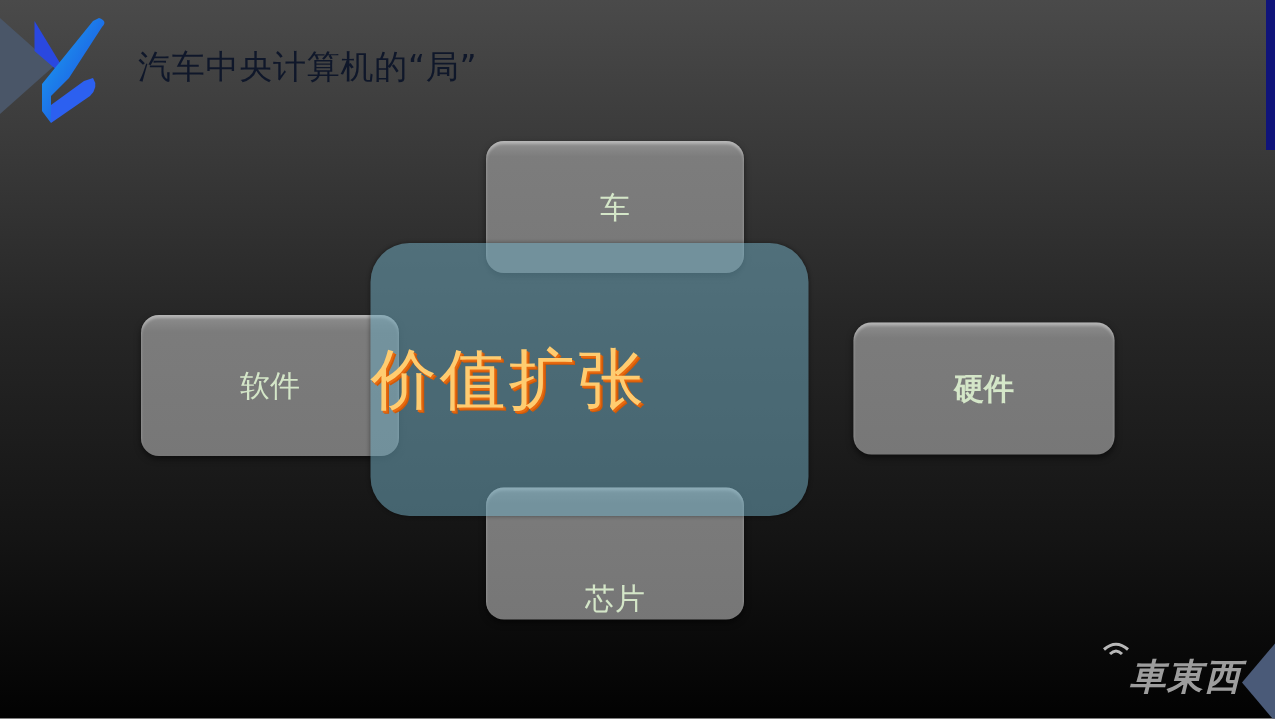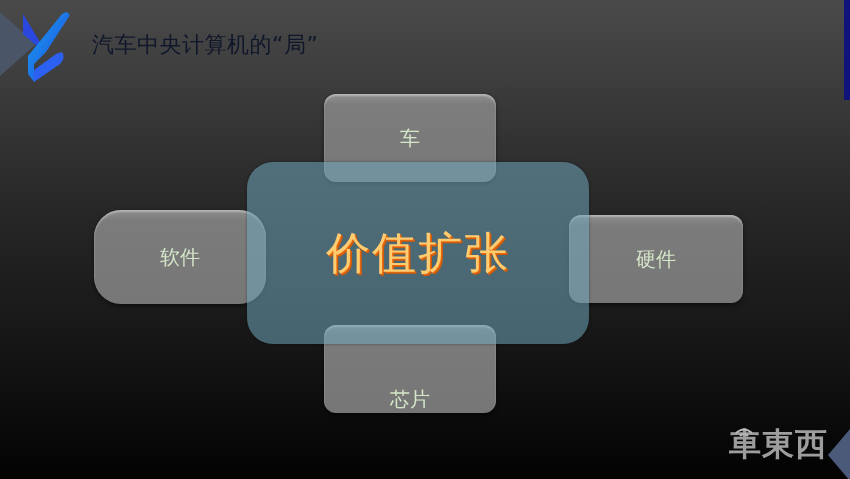--- a/index.html
+++ b/index.html
@@ -20,36 +20,36 @@
       font-size: 22px; letter-spacing: 0.5px; white-space: nowrap;
     }
     .right-bar { position: absolute; right: 0; top: 0; width: 6px; height: 100px; background: #10147a; }
     .br-tri {
       position: absolute; right: 0; bottom: 0; width: 0; height: 0;
       border-top: 26px solid transparent; border-bottom: 26px solid transparent;
       border-right: 22px solid #4a5a78; bottom: -2px;
     }
     .watermark {
       position: absolute; right: 22px; bottom: 12px; color: #b8b8b8;
-      font-size: 32px; font-weight: bold; letter-spacing: 1px;
+      font-size: 24px; font-style: italic; font-weight: bold; letter-spacing: 1px;
       opacity: 0.85;
     }
     .wm-wifi { position: absolute; right: 96px; bottom: 42px; width: 20px; height: 10px; }
     .box {
       position: absolute; border-radius: 12px;
       background: linear-gradient(to bottom, rgba(160,160,160,0.85) 0%, rgba(128,128,128,0.95) 12%, rgba(124,124,124,0.95) 100%);
       box-shadow: inset 0 2px 2px rgba(255,255,255,0.35), 0 2px 4px rgba(0,0,0,0.5);
       display: flex; align-items: center; justify-content: center;
       color: #d4e6c8; font-size: 20px;
     }
     .center {
-      position: absolute; left: 247px; top: 162px; width: 342px; height: 182px;
+      position: absolute; left: 247px; top: 162px; width: 292px; height: 182px;
       border-radius: 26px; background: rgba(110,165,185,0.55);
       box-shadow: 0 0 3px rgba(0,0,0,0.4);
-      display: flex; align-items: center; justify-content: center;
+      display: flex; align-items: center; 
     }
     .center-text {
       font-size: 44px; color: #ffcc70; letter-spacing: 2px;
       text-shadow: 1px 1px 0 #e86a10, 2px 2px 0 #d05a08;
     }
   </style>
 </head>
 <body>
 
 <div class="slide">
@@ -64,24 +64,24 @@
     <polygon points="3,2 3,22 17,34 20,30" fill="#2a48e0"></polygon>
     <path d="M48,6 Q52,2 46,0 L42,2 L8,44 L8,62 L14,70 L14,52 L26,40 Z" fill="url(#lg1)"></path>
     <path d="M14,70 L40,52 Q46,46 42,40 L36,42 L14,58 Z" fill="#2c60f0"></path>
   </svg>
   <div class="title">汽车中央计算机的“局”</div>
   <div class="right-bar"></div>
 
   <div class="box" style="left:324px; top:94px; width:172px; height:88px;">
     <span>车</span>
   </div>
-  <div class="box" style="left:94px; top:210px; width:172px; height:94px;border-radius:27px;">
+  <div class="box" style="left:94px; top:210px; width:172px; height:94px;">
     <span>软件</span>
   </div>
-  <div class="box" style="left:569px; top:215px; width:174px; height:88px;">
+  <div class="box" style="left:569px; top:215px; width:174px; height:88px;font-weight:bold;">
     <span>硬件</span>
   </div>
   <div class="box" style="left:324px; top:325px; width:172px; height:88px;align-items:flex-end;">
     <span>芯片</span>
   </div>
 
   <div class="center">
     <span class="center-text">价值扩张</span>
   </div>
 

